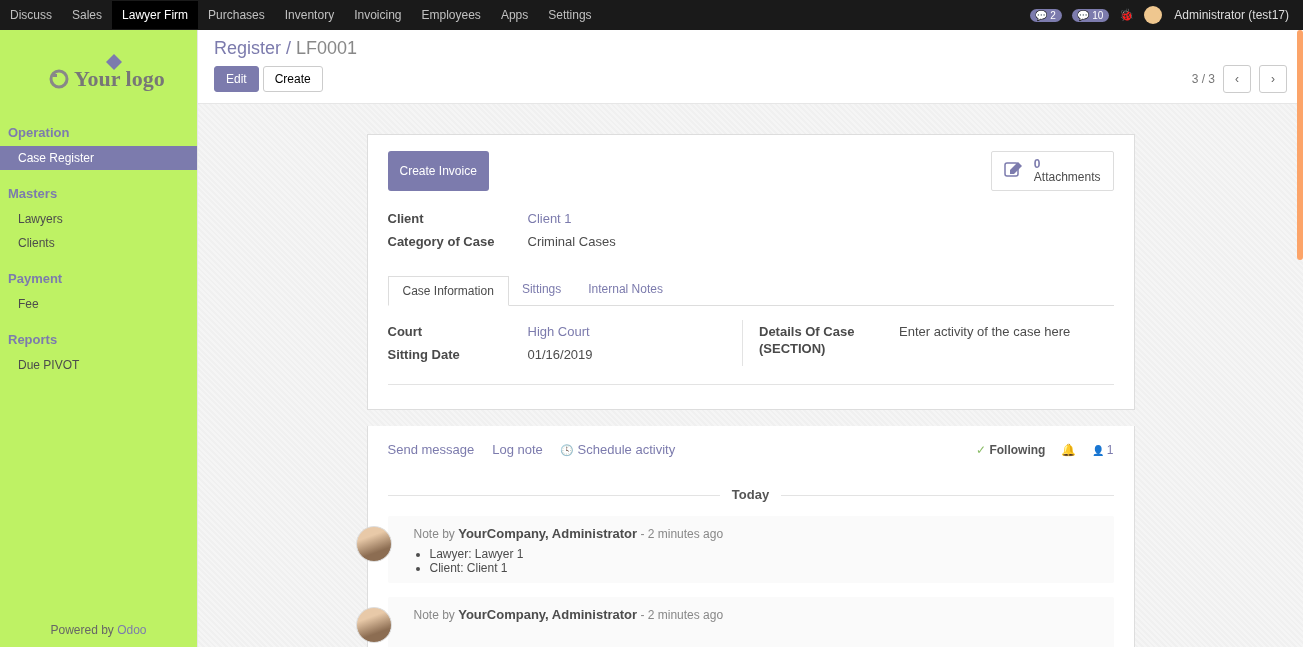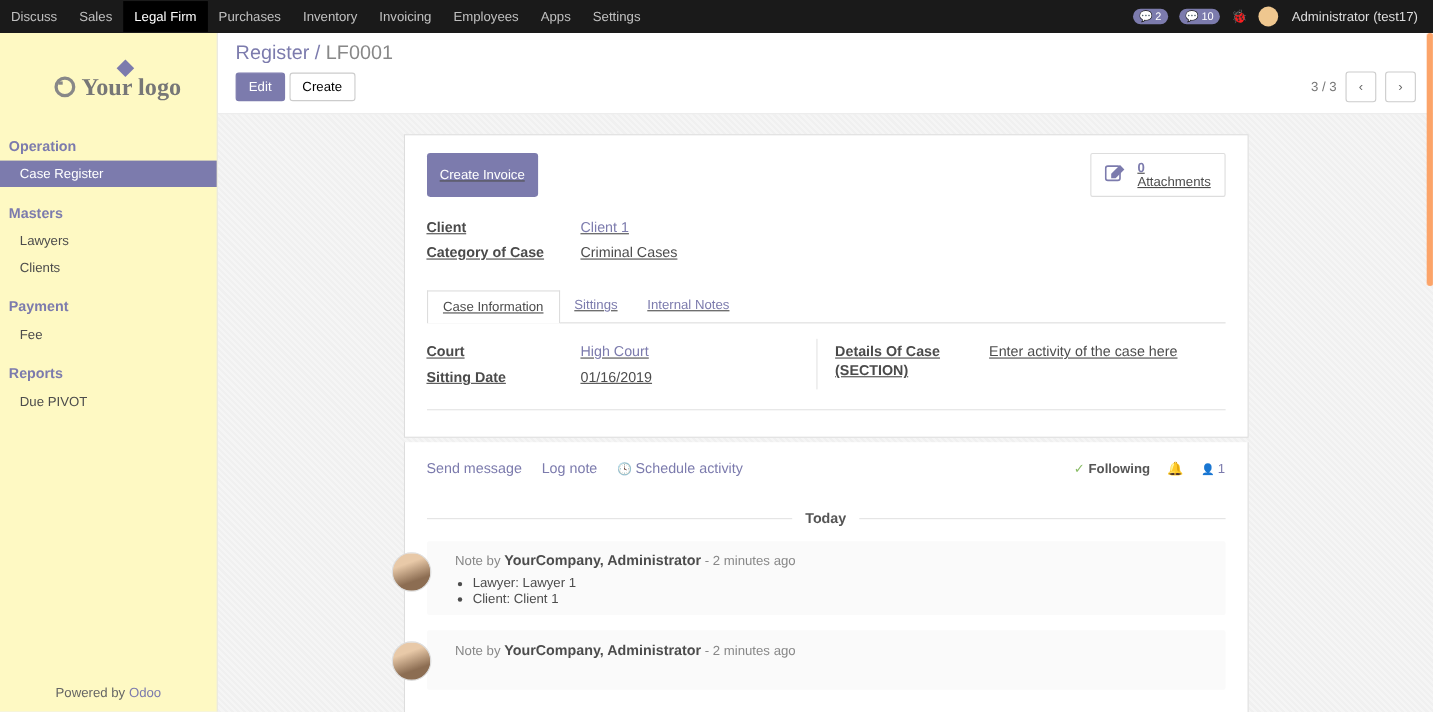--- a/index.html
+++ b/index.html
@@ -11,21 +11,21 @@
   .topnav .menu .item { padding: 7px 10px; color: #c0c0c0; cursor: pointer; font-size: 12px; }
   .topnav .menu .item.active { background: #000; color: #fff; }
   .topnav .right { margin-left: auto; display: flex; align-items: center; gap: 10px; padding-right: 14px; font-size: 12px; }
   .topnav .badge { background: #7c7bad; color: #fff; border-radius: 8px; padding: 1px 6px; font-size: 10px; display: inline-flex; align-items: center; gap: 2px; }
   .topnav .avatar { width: 18px; height: 18px; border-radius: 50%; background: #efc78f; display: inline-block; vertical-align: middle; }
   .topnav .bug-icon { color: #888; }
   .topnav .user { color: #ddd; margin-left: 2px; }
 
   
   .app { display: flex; height: calc(647px - 30px); }
-  .sidebar { width: 198px; background: #fef9c3; display: flex; flex-direction: column; border-right: 1px solid #e6e6e6; }
+  .sidebar { width: 198px; background: #bef264; display: flex; flex-direction: column; border-right: 1px solid #e6e6e6; }
   .logo { padding: 22px 12px 14px; text-align: center; }
   .logo svg { display: inline-block; }
   .nav-section { padding: 4px 0 6px; }
   .nav-head { color: #7c7bad; font-weight: bold; padding: 6px 8px; font-size: 13px; cursor: pointer; }
   .nav-link { padding: 5px 8px 5px 18px; color: #4c4c4c; cursor: pointer; font-size: 12px; }
   .nav-link.active { background: #7c7bad; color: #fff; }
   .powered { margin-top: auto; text-align: center; padding: 10px; font-size: 12px; color: #666; }
   .powered a { color: #7c7bad; text-decoration: none; }
 
   .content { flex: 1; position: relative; overflow: auto; }
@@ -38,21 +38,21 @@
   .btn { border: 1px solid #ccc; background: #fff; padding: 5px 11px; font-size: 12px; border-radius: 3px; cursor: pointer; color: #000000; }
   .btn + .btn { margin-left: 4px; }
   .btn.primary { background: #7c7bad; border-color: #7c7bad; color: #fff; }
   .btn.drop::after { content: " ▾"; font-size: 9px; color: inherit; }
   .center-actions { margin: 0 auto; display: flex; }
   .pager { margin-left: auto; display: flex; align-items: center; gap: 8px; color: #777; font-size: 12px; }
   .pager .arrow-btn { border: 1px solid #ccc; width: 28px; height: 28px; display: flex; align-items: center; justify-content: center; border-radius: 3px; cursor: pointer; background: #fff; color: #666; }
 
   
   .sheet-bg { background: repeating-linear-gradient(45deg,#f5f5f5,#f5f5f5 2px,#f0f0f0 2px,#f0f0f0 4px); padding: 14px 16px 0; }
-  .sheet { width: 768px; margin: 4px auto; background: #fff; border: 1px solid #ddd; padding: 16px 20px 24px; position: relative; text-decoration: underline; }
+  .sheet { width: 768px; margin: 16px auto; background: #fff; border: 1px solid #ddd; padding: 16px 20px 24px; position: relative; }
   .sheet .top-row { display: flex; }
   .create-invoice { background: #7c7bad; color: #fff; border: none; border-radius: 3px; padding: 8px 12px; cursor: pointer; font-size: 12px; }
   .attach-box { margin-left: auto; border: 1px solid #ddd; border-radius: 2px; padding: 6px 12px; display: flex; align-items: center; gap: 10px; cursor: pointer; }
   .attach-box .edit-icon { color: #7c7bad; font-size: 18px; }
   .attach-text { display: flex; flex-direction: column; font-size: 12px; line-height: 1.1; }
   .attach-text .num { color: #7c7bad; font-weight: bold; }
 
   .form-grid { display: flex; margin-top: 16px; }
   .form-col { flex: 1; }
   .form-row { display: flex; padding: 4px 0; }
@@ -97,21 +97,21 @@
   .scroll-edge { position: fixed; right: 0; top: 30px; width: 6px; height: 230px; background: #fca469; border-radius: 3px; }
 
 </style>
 </head>
 <body>
 
 <div class="topnav">
   <div class="menu">
     <div class="item">Discuss</div>
     <div class="item">Sales</div>
-    <div class="item active">Legal Firm</div>
+    <div class="item active">Lawyer Firm</div>
     <div class="item">Purchases</div>
     <div class="item">Inventory</div>
     <div class="item">Invoicing</div>
     <div class="item">Employees</div>
     <div class="item">Apps</div>
     <div class="item">Settings</div>
   </div>
   <div class="right">
     <span class="badge">💬<span>2</span></span>
     <span class="badge">💬<span>10</span></span>

